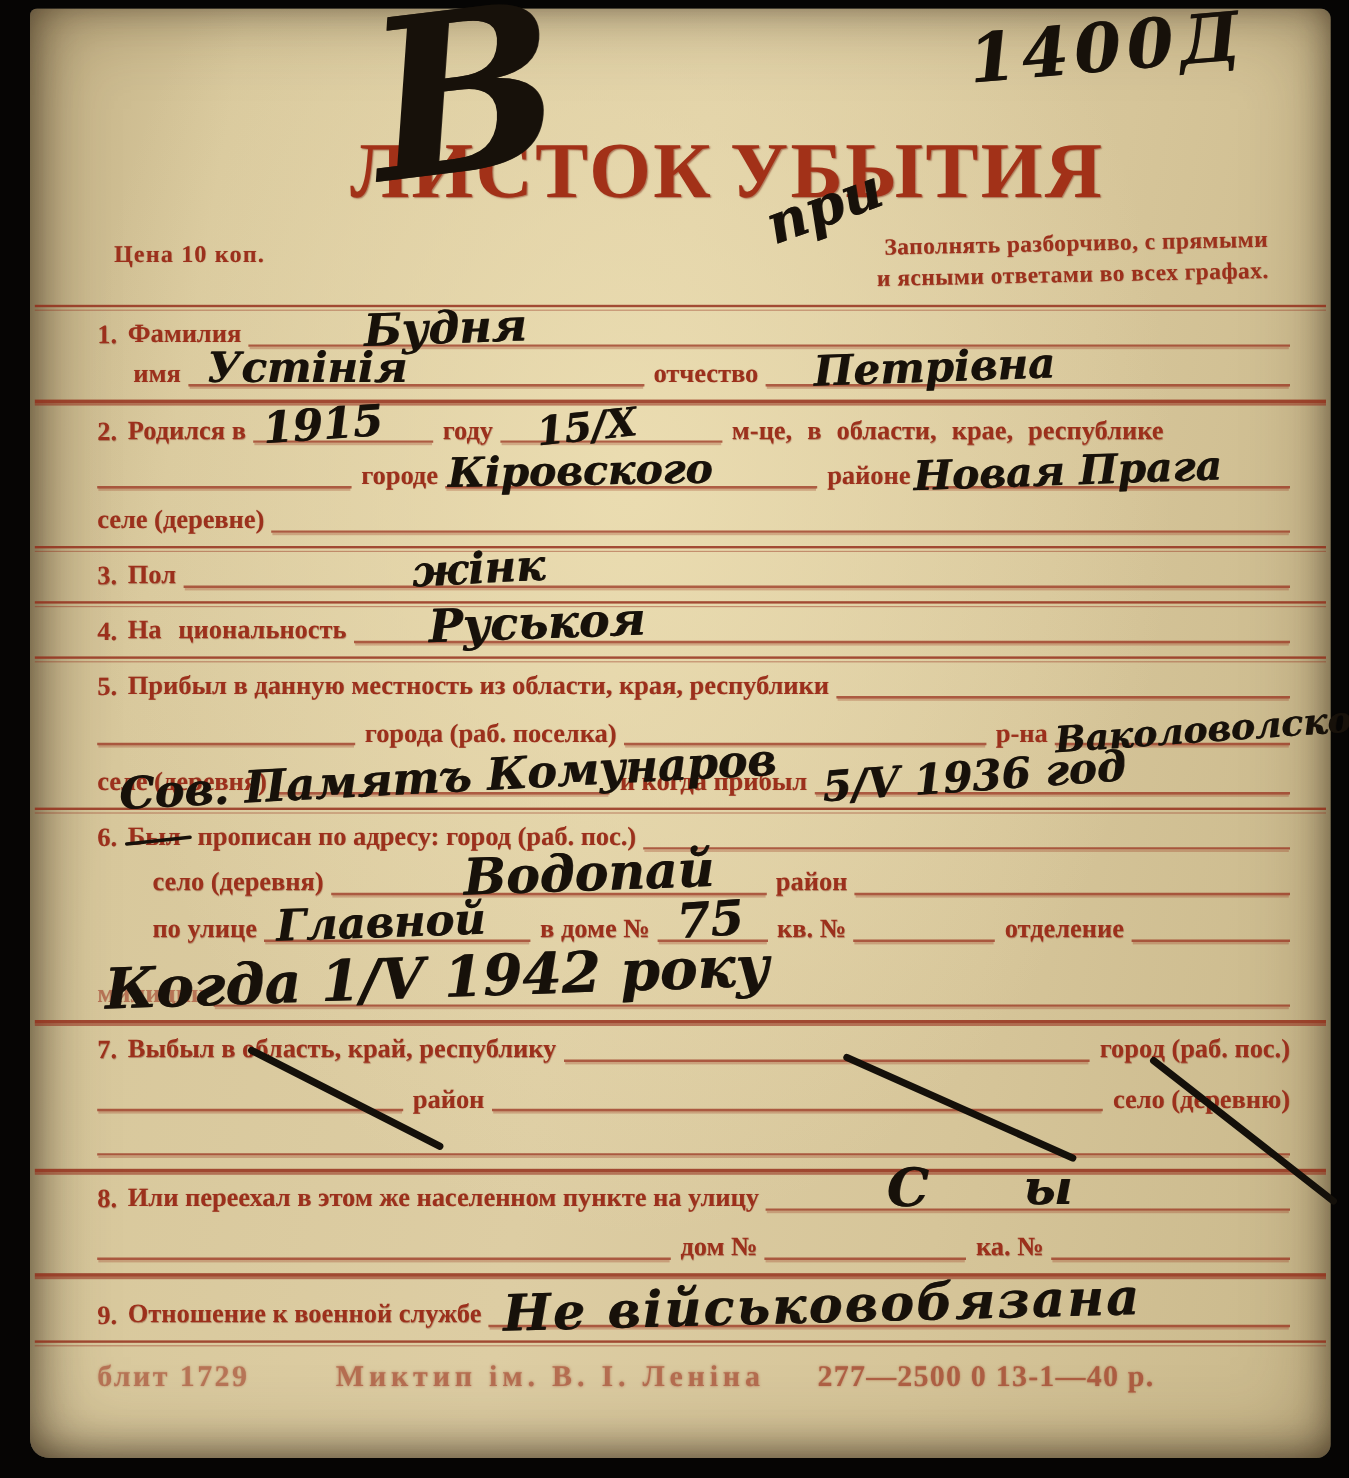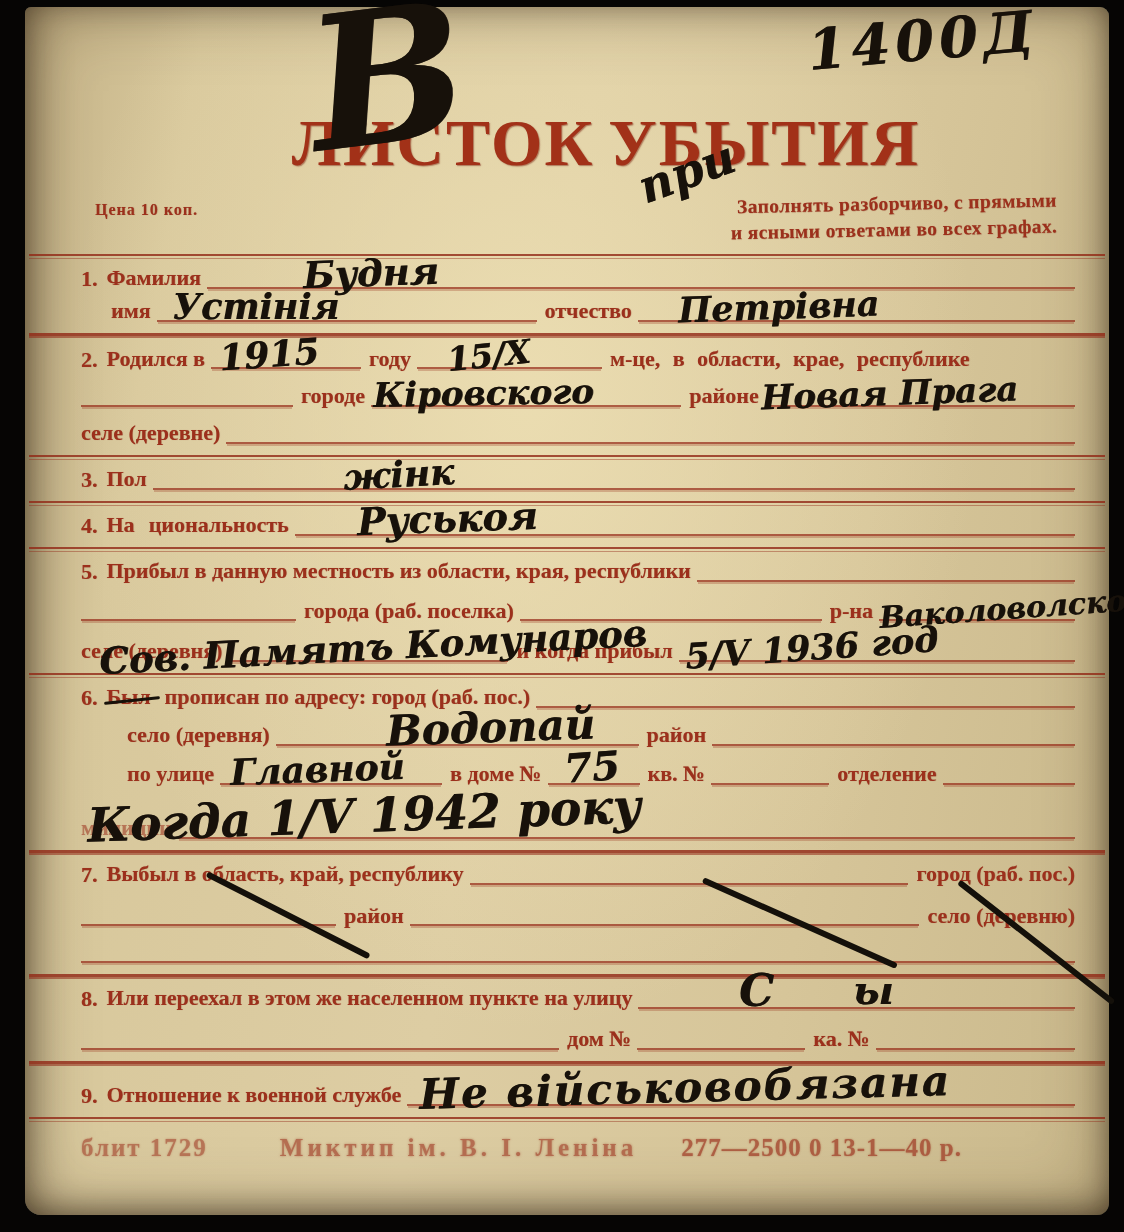--- a/index.html
+++ b/index.html
@@ -51,21 +51,21 @@
   .title { position:absolute; top:98px; left:0; width:100%; text-align:center;
            transform:translateX(28px); font-size:66px; letter-spacing:2px;
            font-family:"Liberation Serif", serif; color:#a23118;
            text-shadow:1px 1px 1.2px rgba(120,30,12,.5); white-space:nowrap; }
   .title .w2 { margin-left:14px; }
 
   .corner-letter { left:228px; top:-22px; font-size:185px; transform:rotate(-7deg); line-height:1; }
   .corner-number { left:726px; top:0px; font-size:56px; letter-spacing:5px; transform:rotate(-5deg); }
   .insert-pri { left:556px; top:138px; font-size:46px; transform:rotate(-20deg); }
 
-  .price { position:absolute; left:14px; top:194px; font-size:16px; letter-spacing:1px; }
+  .price { position:absolute; left:14px; top:194px; font-size:20px; letter-spacing:1px; }
   .instr { position:absolute; right:18px; top:185px; width:430px; text-align:right;
            font-size:19.5px; line-height:1.35; transform:rotate(-1.2deg); letter-spacing:.4px; }
 
   .in1 { margin-left:30px; }
   .in2 { margin-left:46px; }
 
   .hint-row { font-size:20px; margin:2px 0 1px 0; padding-left:506px; }
   .henstrike { position:relative; display:inline-block; }
   .henstrike::after { content:""; position:absolute; left:-6%; right:-10%; bottom:-3px; height:3px;
                       background:#17110a; transform:rotate(-5deg); border-radius:2px; }

